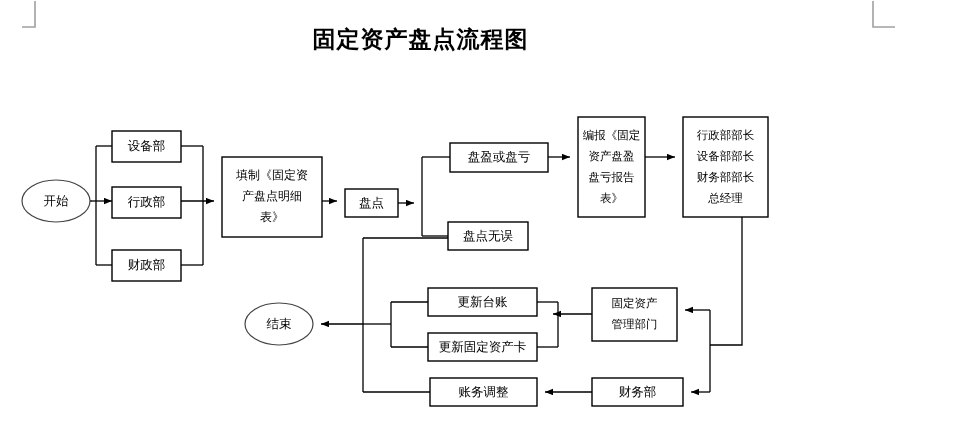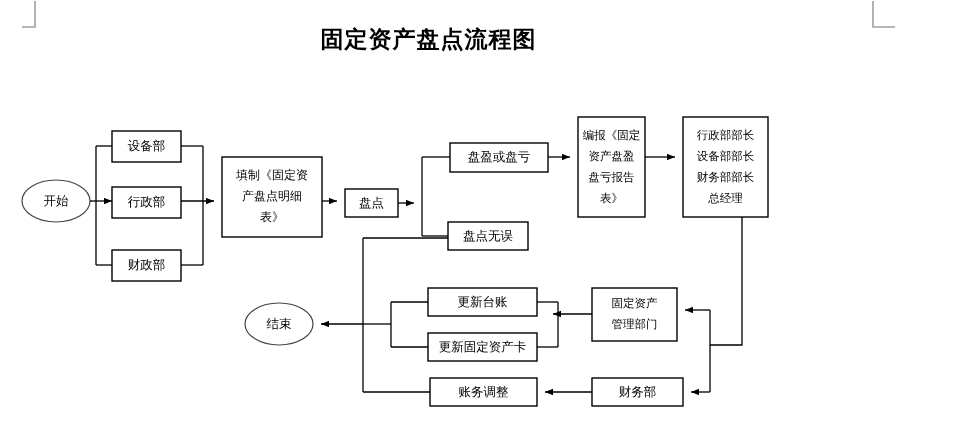--- a/index.html
+++ b/index.html
@@ -10,21 +10,21 @@
   #page {
     position: relative;
     width: 963px;
     height: 443px;
     background: #ffffff;
     overflow: hidden;
     font-family: "Liberation Sans", "DejaVu Sans", sans-serif;
   }
   #chart-title {
     position: absolute;
-    left: 8px;
+    left: 0;
     top: 24px;
     width: 841px;
     text-align: center;
     font-family: "Liberation Serif", "DejaVu Serif", serif;
     font-weight: bold;
     font-size: 23px;
     letter-spacing: 1px;
     color: #000000;
     white-space: pre;
   }

